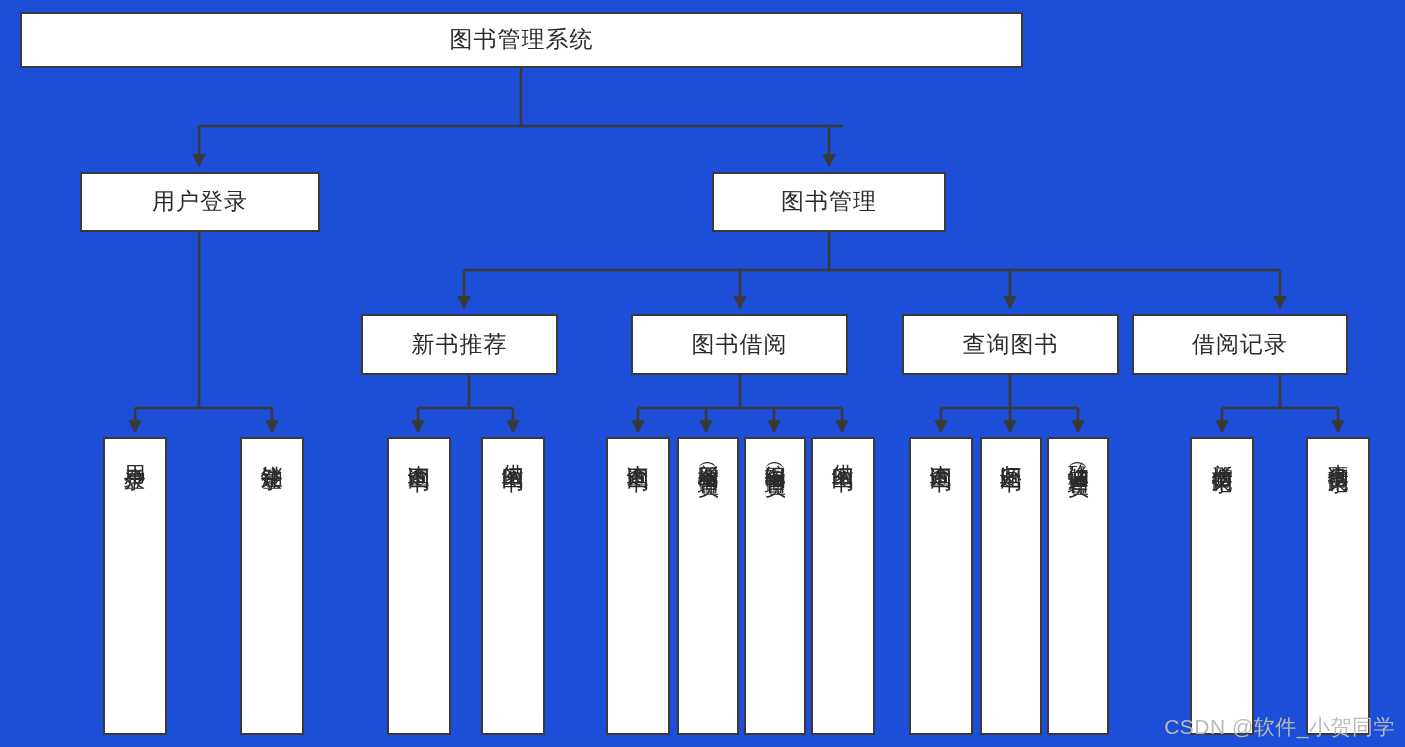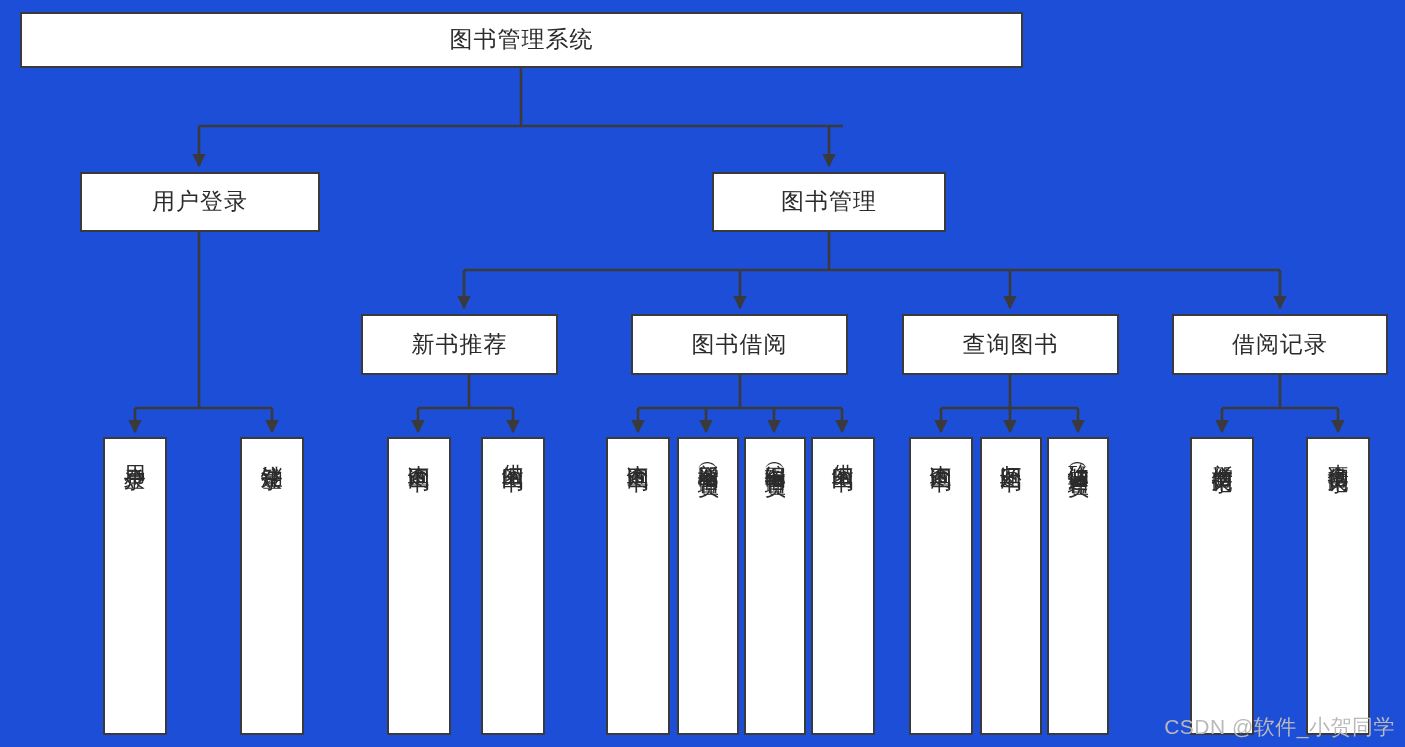--- a/index.html
+++ b/index.html
@@ -146,21 +146,21 @@
   </div>
 
   <div class="node h-node" style="left:631px; top:314px; width:217px; height:61px;">
     <span class="node-label">图书借阅</span>
   </div>
 
   <div class="node h-node" style="left:902px; top:314px; width:217px; height:61px;">
     <span class="node-label">查询图书</span>
   </div>
 
-  <div class="node h-node" style="left:1172px; top:314px; width:216px; height:61px;">
+  <div class="node h-node" style="left:1132px; top:314px; width:216px; height:61px;">
     <span class="node-label">借阅记录</span>
   </div>
 
   <div class="node v-node" style="left:103px; top:437px; width:64px; height:298px;">
     <span class="node-label">用户登录</span>
   </div>
 
   <div class="node v-node" style="left:240px; top:437px; width:64px; height:298px;">
     <span class="node-label">注销登录</span>
   </div>

